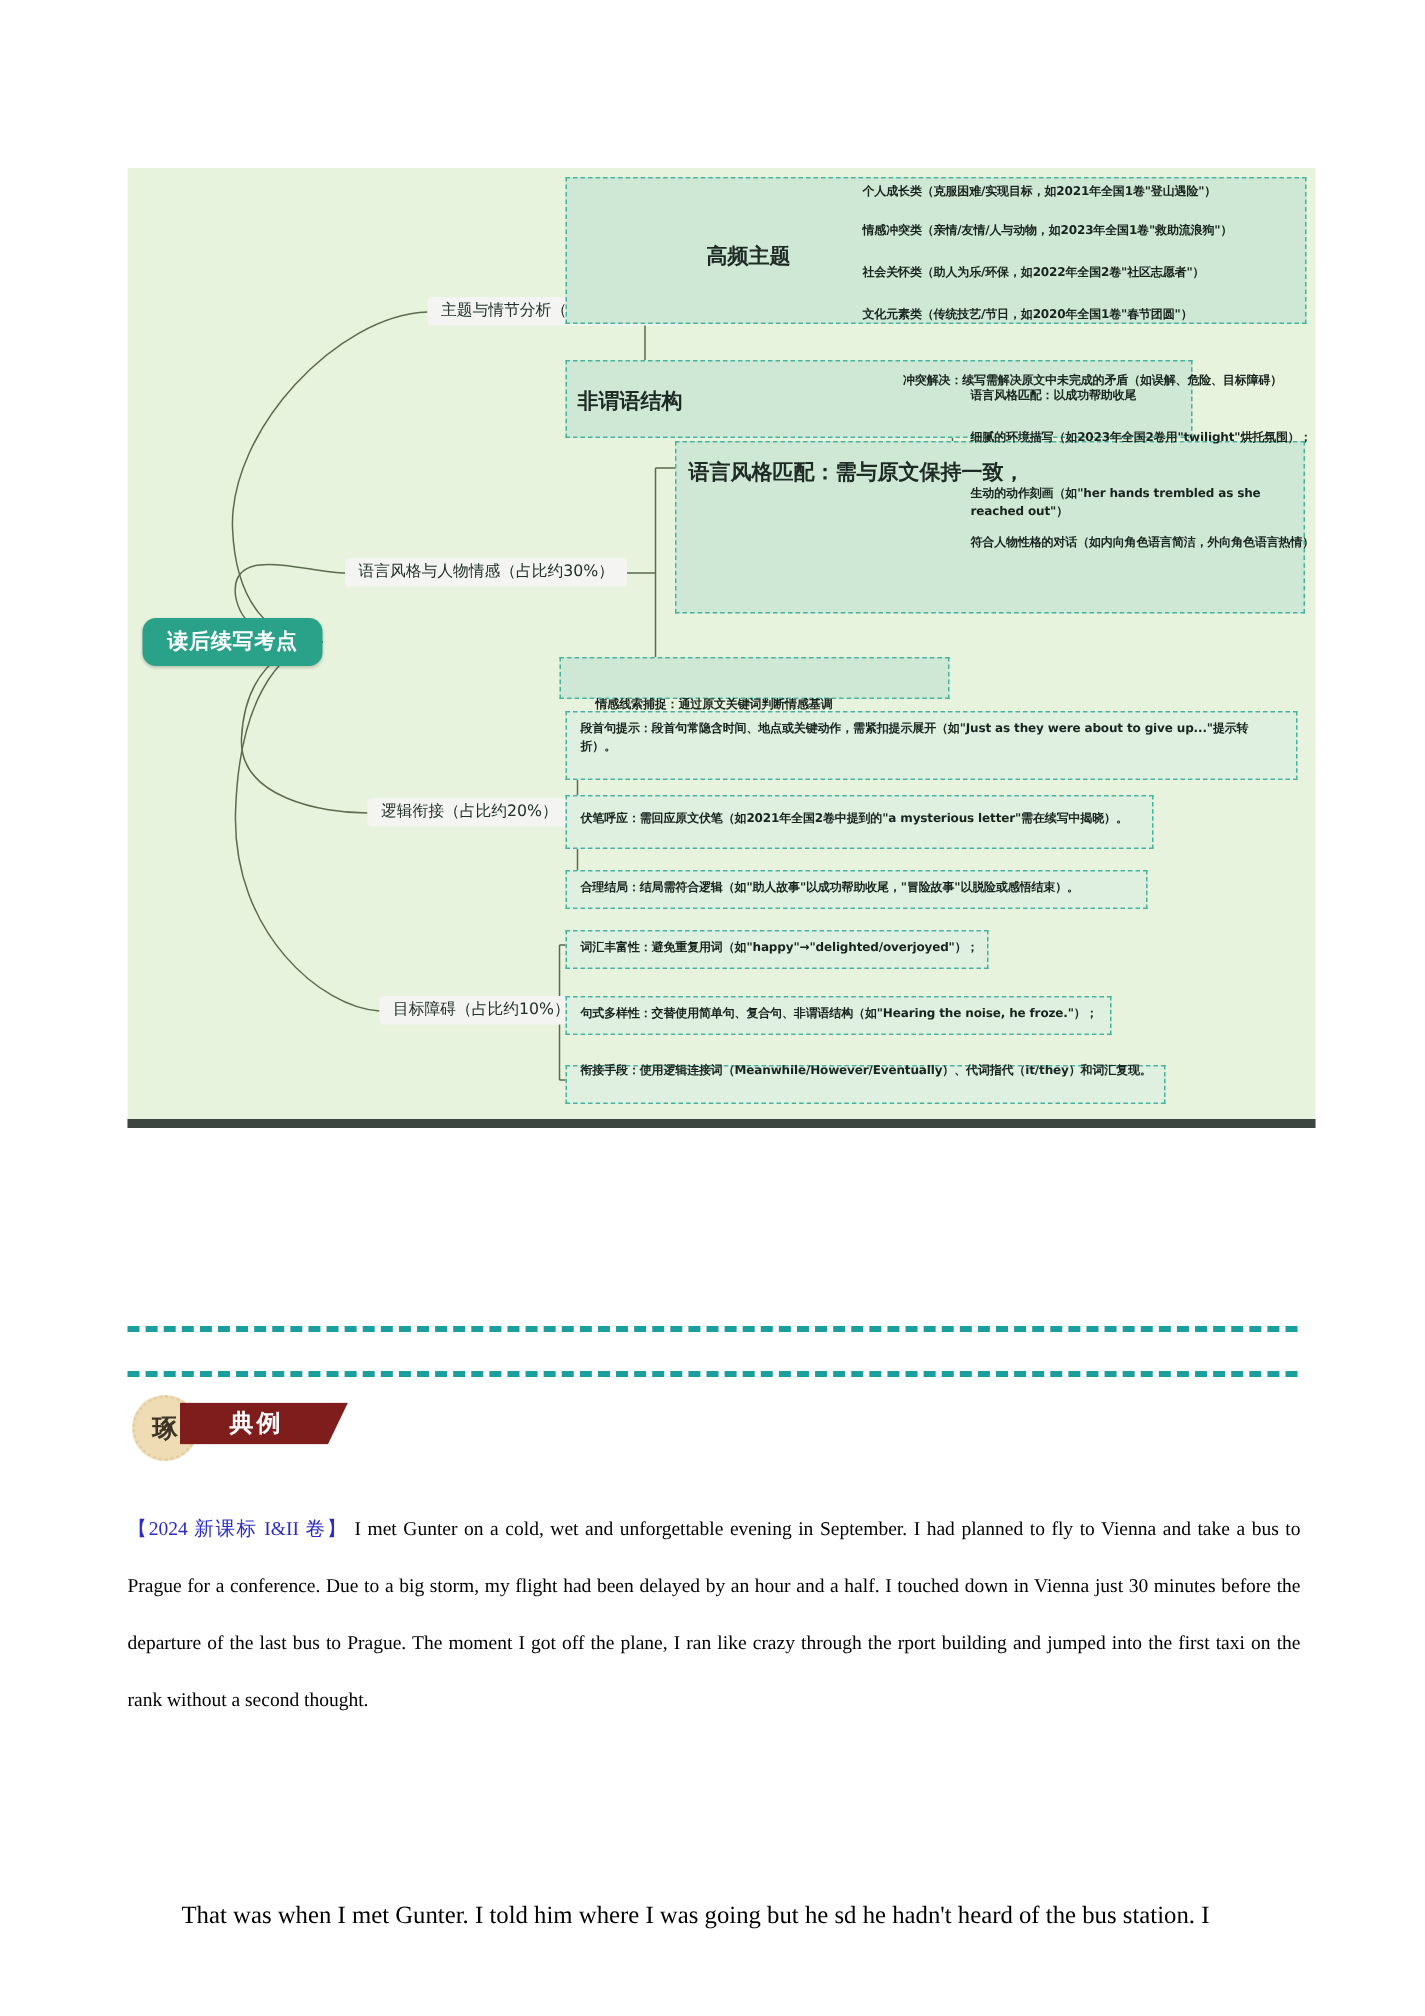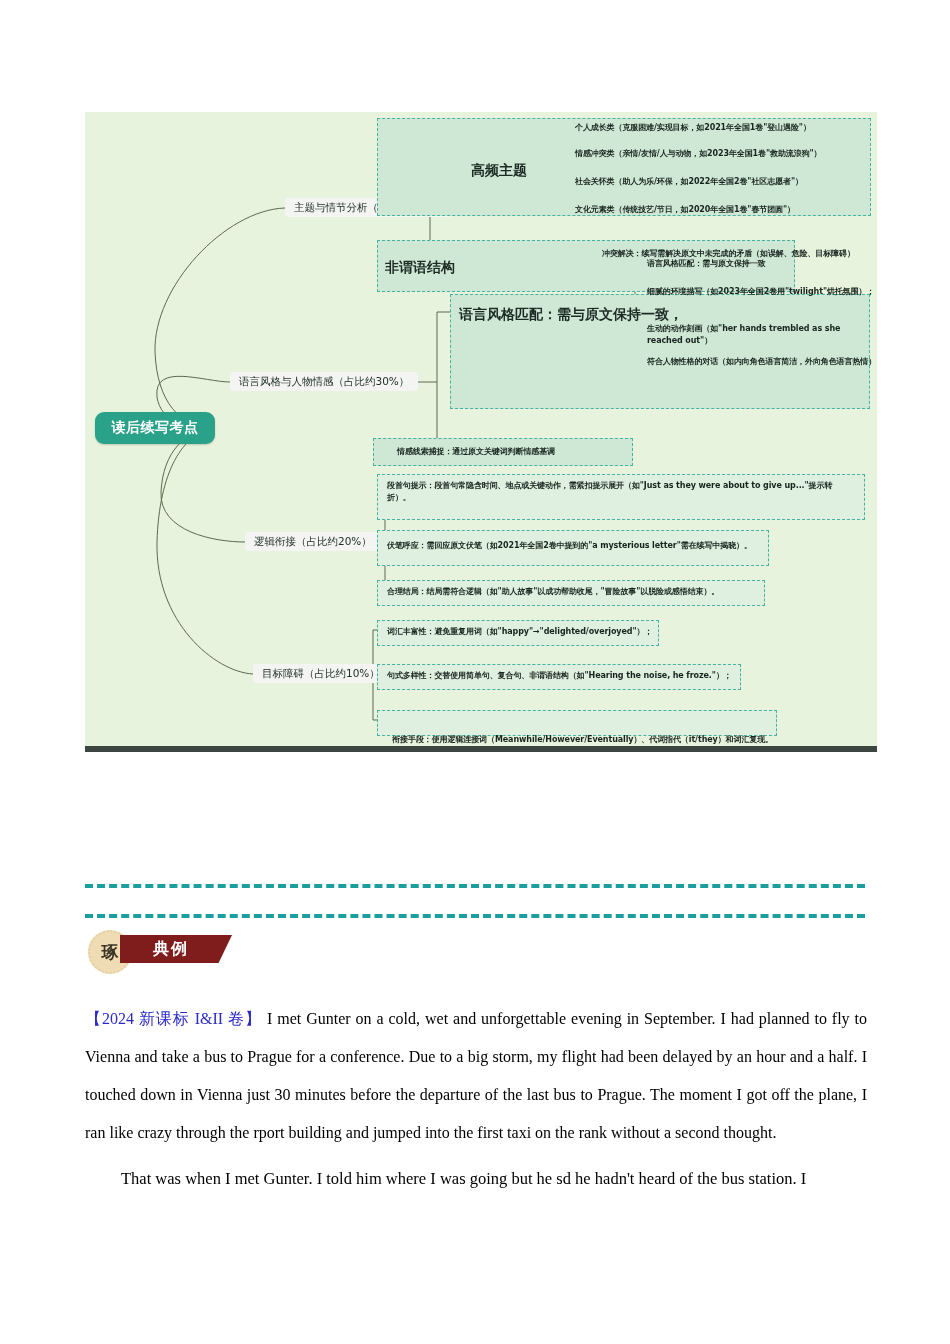--- a/index.html
+++ b/index.html
@@ -157,34 +157,34 @@
     box-sizing: border-box;
   }
 
   
   .body-text {
     position: absolute;
     left: 85px;
     top: 1000px;
     width: 782px;
     font-family: "Liberation Serif", "DejaVu Serif", serif;
-    font-size: 16px;
+    font-size: 13px;
     color: #000000;
     line-height: 38px;
     text-align: justify;
   }
   .body-text p { margin: 0; }
   .src-tag {
     color: #2b2bc8;
     font-weight: normal;
   }
   .para2 {
     position: absolute;
     left: 85px;
-    top: 1160px;
+    top: 1258px;
     width: 782px;
     font-family: "Liberation Serif", "DejaVu Serif", serif;
     font-size: 16.5px;
     color: #000000;
     line-height: 38px;
     text-indent: 36px;
     text-align: justify;
   }
 </style>
 </head>
@@ -233,47 +233,47 @@
   <div class="leaf" style="left:490px; top:64px;">社会关怀类（助人为乐/环保，如2022年全国2卷"社区志愿者"）</div>
   <div class="leaf" style="left:490px; top:92px;">文化元素类（传统技艺/节日，如2020年全国1卷"春节团圆"）</div>
 
   <div class="grp" style="left:292px; top:128px; width:418px; height:52px;"></div>
   <div class="sub-label" style="left:300px; top:147px;">非谓语结构</div>
   <div class="leaf" style="left:517px; top:136px;">冲突解决：续写需解决原文中未完成的矛盾（如误解、危险、目标障碍）</div>
 
   <div class="branch-label" style="left:145px; top:260px;">语言风格与人物情感（占比约30%）</div>
   <div class="grp" style="left:365px; top:182px; width:420px; height:115px;"></div>
   <div class="sub-label" style="left:374px; top:194px;">语言风格匹配：需与原文保持一致，</div>
-  <div class="leaf" style="left:562px; top:146px;">语言风格匹配：需与原文保持一致</div>
+  <div class="leaf" style="left:562px; top:146px;">语言风格匹配：以成功帮助收尾</div>
   <div class="leaf" style="left:562px; top:174px;">细腻的环境描写（如2023年全国2卷用"twilight"烘托氛围）；</div>
   <div class="leaf" style="left:562px; top:211px;">生动的动作刻画（如"her hands trembled as she reached out"）</div>
   <div class="leaf" style="left:562px; top:244px;">符合人物性格的对话（如内向角色语言简洁，外向角色语言热情）</div>
 
   <div class="grp" style="left:288px; top:326px; width:260px; height:28px;"></div>
-  <div class="leaf" style="left:300px; top:334px;padding-left:12px;">情感线索捕捉：通过原文关键词判断情感基调</div>
+  <div class="leaf" style="left:300px; top:352px;padding-left:12px;">情感线索捕捉：通过原文关键词判断情感基调</div>
 
   <div class="branch-label" style="left:160px; top:420px;">逻辑衔接（占比约20%）</div>
   <div class="grp pale" style="left:292px; top:362px; width:488px; height:46px;"></div>
   <div class="leaf wrap" style="left:302px; top:368px; width:468px;">段首句提示：段首句常隐含时间、地点或关键动作，需紧扣提示展开（如"Just as they were about to give up..."提示转折）。</div>
 
   <div class="grp pale" style="left:292px; top:418px; width:392px; height:36px;"></div>
   <div class="leaf wrap" style="left:302px; top:428px; width:374px;">伏笔呼应：需回应原文伏笔（如2021年全国2卷中提到的"a mysterious letter"需在续写中揭晓）。</div>
 
   <div class="grp pale" style="left:292px; top:468px; width:388px; height:26px;"></div>
   <div class="leaf wrap" style="left:302px; top:474px; width:372px;">合理结局：结局需符合逻辑（如"助人故事"以成功帮助收尾，"冒险故事"以脱险或感悟结束）。</div>
 
   <div class="branch-label" style="left:168px; top:552px;">目标障碍（占比约10%）</div>
   <div class="grp pale" style="left:292px; top:508px; width:282px; height:26px;"></div>
   <div class="leaf wrap" style="left:302px; top:514px; width:268px;">词汇丰富性：避免重复用词（如"happy"→"delighted/overjoyed"）；</div>
 
   <div class="grp pale" style="left:292px; top:552px; width:364px; height:26px;"></div>
   <div class="leaf wrap" style="left:302px; top:558px; width:350px;">句式多样性：交替使用简单句、复合句、非谓语结构（如"Hearing the noise, he froze."）；</div>
 
   <div class="grp pale" style="left:292px; top:598px; width:400px; height:26px;"></div>
-  <div class="leaf wrap" style="left:302px; top:622px; width:386px;text-align:right;">衔接手段：使用逻辑连接词（Meanwhile/However/Eventually）、代词指代（it/they）和词汇复现。</div>
+  <div class="leaf wrap" style="left:302px; top:596px; width:386px;">衔接手段：使用逻辑连接词（Meanwhile/However/Eventually）、代词指代（it/they）和词汇复现。</div>
 </div>
 
 <div class="divider d1"></div>
 <div class="divider d2"></div>
 
 <div class="badge-wrap">
   <div class="badge-circle">琢</div>
   <div class="badge-banner">典例</div>
 </div>
 

